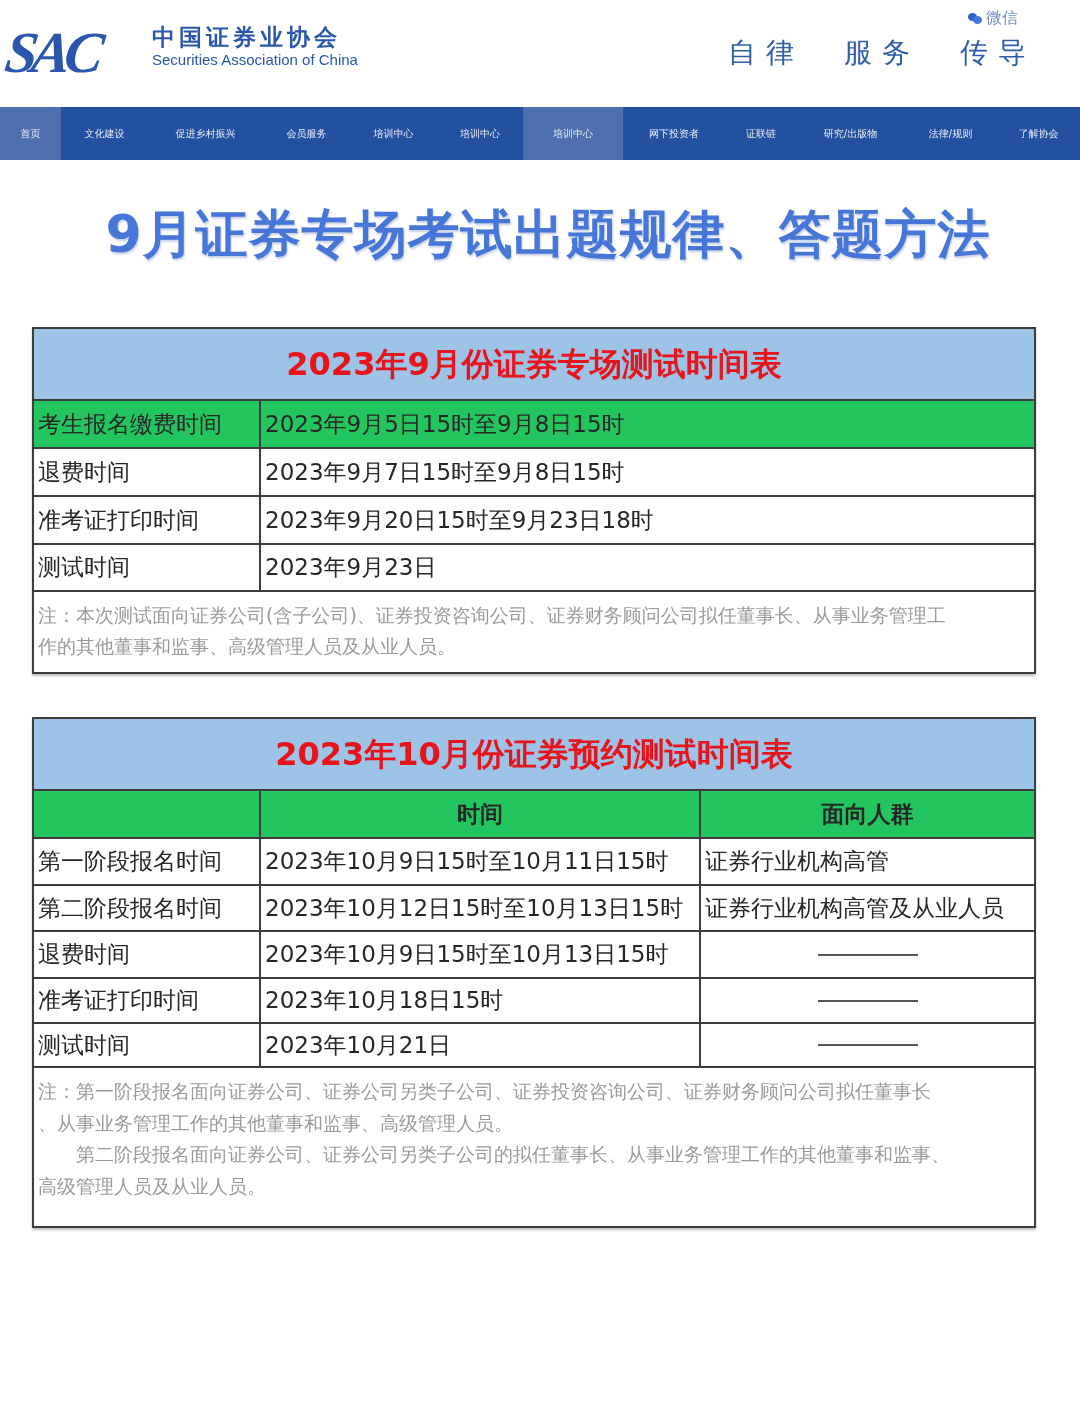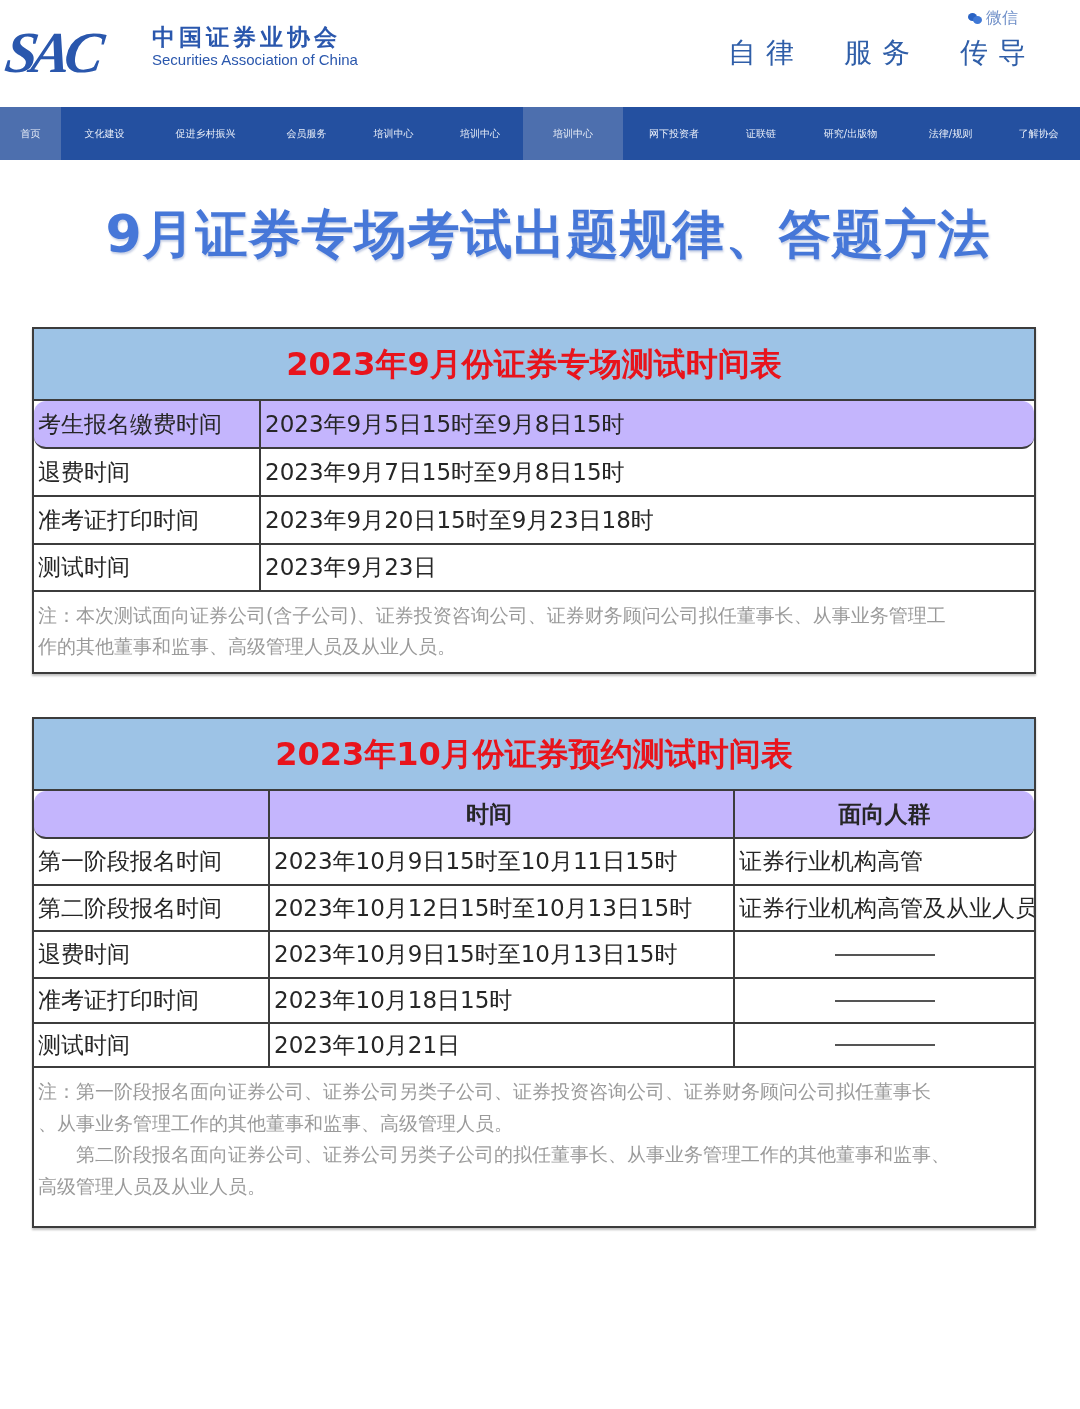--- a/index.html
+++ b/index.html
@@ -41,27 +41,27 @@
       text-shadow: 1px 2px 2px rgba(40,70,150,0.25);
     }
     
     .sched { position: absolute; left: 32px; width: 1004px; border: 2px solid #3c3c3c; box-sizing: border-box; background: #fff;
       box-shadow: 0 2px 2px rgba(0,0,0,0.25); }
     .sched-title {
       height: 70px; line-height: 70px; background: #9dc3e6; text-align: center;
       color: #e8141c; font-size: 32px; font-weight: bold; border-bottom: 2px solid #3c3c3c;
     }
     .row { display: flex; border-bottom: 2px solid #3c3c3c; }
-    .row.light { background: #c4b5fd; border-radius: 12px; }
+    .row.light { background: #22c55e; }
     .cell { box-sizing: border-box; padding: 0 4px; font-size: 23px; color: #262626; display: flex; align-items: center; white-space: nowrap; overflow: hidden; }
     .cell + .cell { border-left: 2px solid #3c3c3c; }
     .c-label { width: 225px; }
     .t1 .c-value { flex: 1; }
-    .t2 .c-time { width: 440px; margin-left: 9px; }
-    .t2 .c-aud { flex: 1; margin-left: 25px; }
+    .t2 .c-time { width: 440px; }
+    .t2 .c-aud { flex: 1; }
     .center { justify-content: center; }
     .bold { font-weight: bold; }
     .dash { display: inline-block; width: 100px; height: 2px; background: #555; }
     .note { padding: 8px 4px 10px 4px; font-size: 19px; line-height: 31px; color: #9a9a9a; }
     .note p { margin: 0; }
     .indent { text-indent: 38px; }
   </style>
 </head>
 <body>
 

